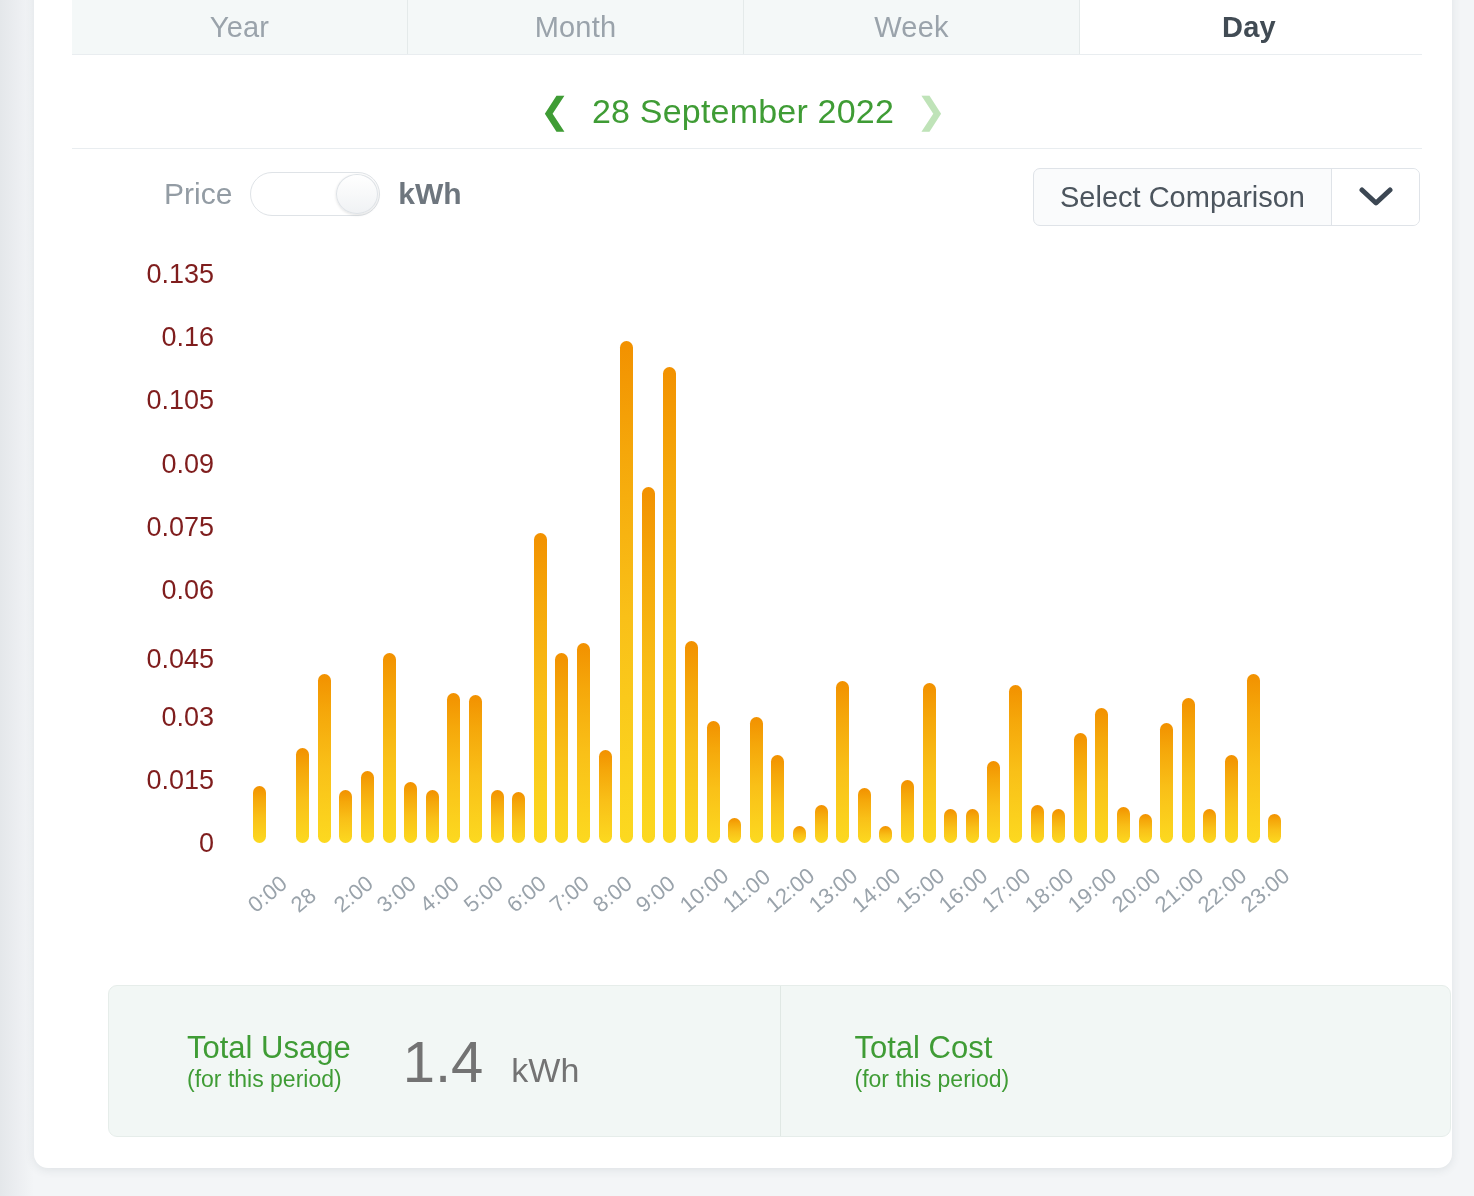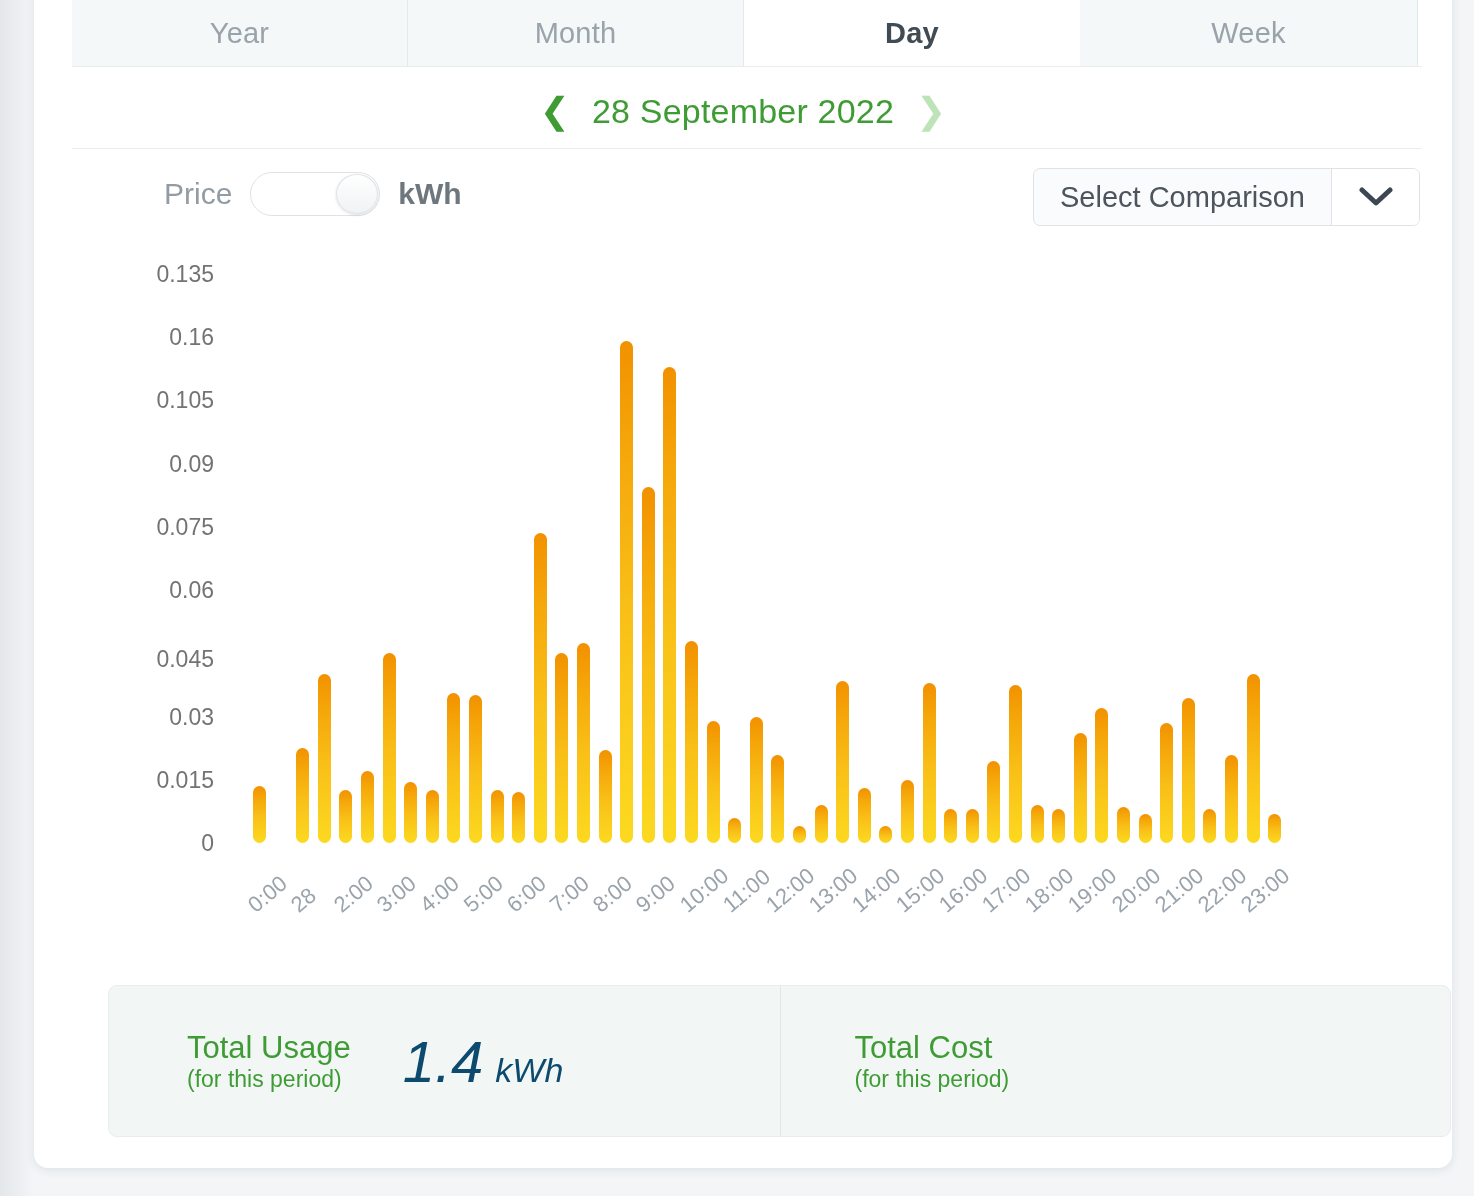--- a/index.html
+++ b/index.html
@@ -31,21 +31,21 @@
     box-shadow: 0 2px 10px rgba(40,55,70,0.10);
     overflow: hidden;
   }
 
   
   .tabbar {
     position: absolute;
     left: 38px;
     top: 22px;
     width: 1350px;
-    height: 67px;
+    height: 55px;
     display: flex;
     border-bottom: 1px solid #e9edf0;
   }
   .tab {
     flex: 0 0 auto;
     display: flex;
     align-items: center;
     justify-content: center;
     font-size: 29px;
     color: #9aa3ab;
@@ -191,22 +191,22 @@
   .yaxis {
     position: absolute;
     left: 70px;
     top: 0;
     width: 110px;
     height: 585px;
   }
   .ytick {
     position: absolute;
     right: 0;
-    font-size: 23px;
-    color: #737373;
+    font-size: 27px;
+    color: #7f1d1d;
     transform: translateY(-50%);
     white-space: nowrap;
   }
   .plot {
     position: absolute;
     left: 219px;
     top: 16px;
     width: 1060px;
     height: 569px;
   }
@@ -268,24 +268,23 @@
     white-space: nowrap;
   }
   .sum-sub {
     font-size: 23px;
     color: #3f9c35;
     white-space: nowrap;
   }
   .sum-value {
     display: flex;
     align-items: baseline;
-    gap: 12px;
-    color: #0c4a6e;
-    white-space: nowrap;
-    font-style: italic;
+    gap: 28px;
+    color: #737373;
+    white-space: nowrap;
   }
   .sum-num { font-size: 58px; font-weight: 300; }
   .sum-unit { font-size: 34px; font-weight: 400; }
   .sum-text {
     font-size: 38px;
     color: #4c5764;
     line-height: 1.15;
     font-weight: 300;
   }
 </style>
@@ -295,25 +294,25 @@
 <div id="root">
   <div class="card">
 
     <div class="tabbar">
       <div class="tab">
           <span>Year</span>
         </div>
       <div class="tab">
           <span>Month</span>
         </div>
+      <div class="tab">
+          <span>Week</span>
+        </div>
       <div class="tab active">
           <span>Day</span>
-        </div>
-      <div class="tab">
-          <span>Week</span>
         </div>
     </div>
 
     <div class="datenav">
       <span class="chev chev-prev">❮</span>
       <span class="date-label">28 September 2022</span>
       <span class="chev chev-next">❯</span>
     </div>
 
     <div class="divider"></div>

